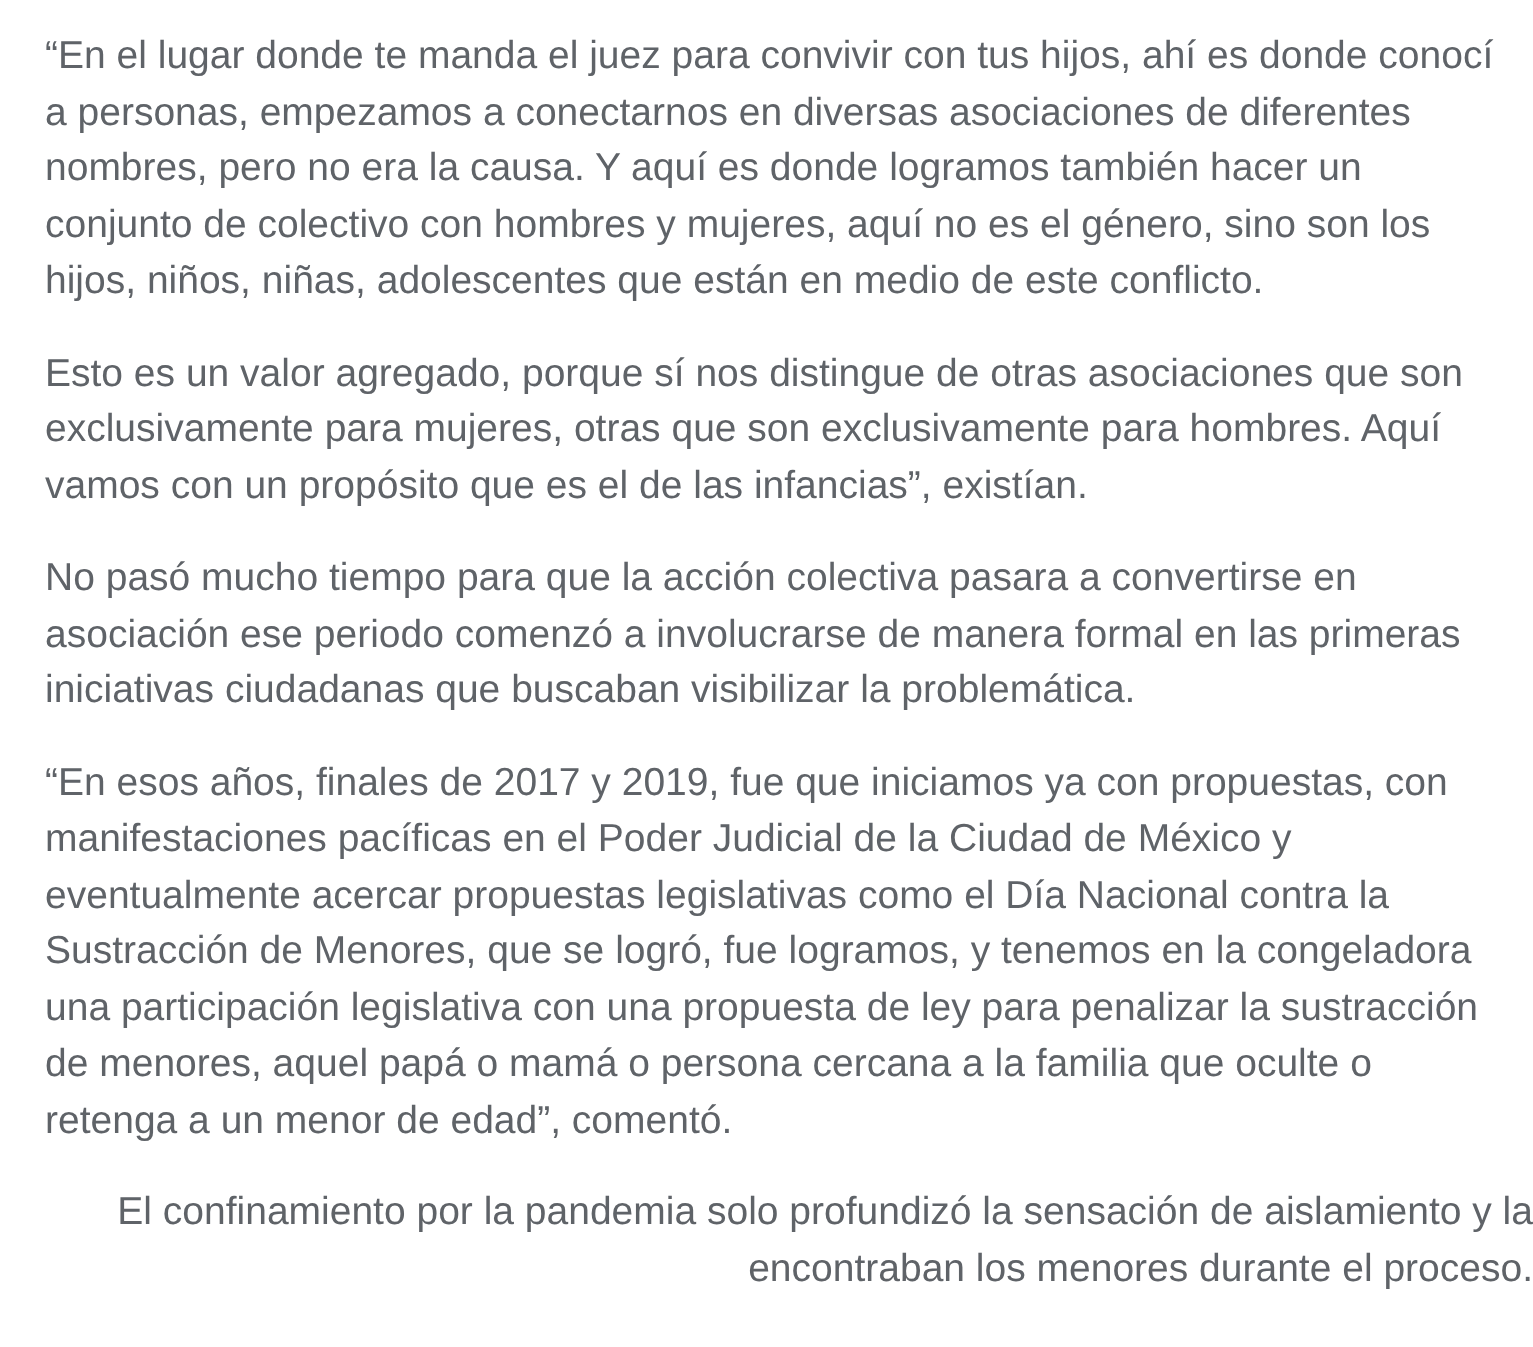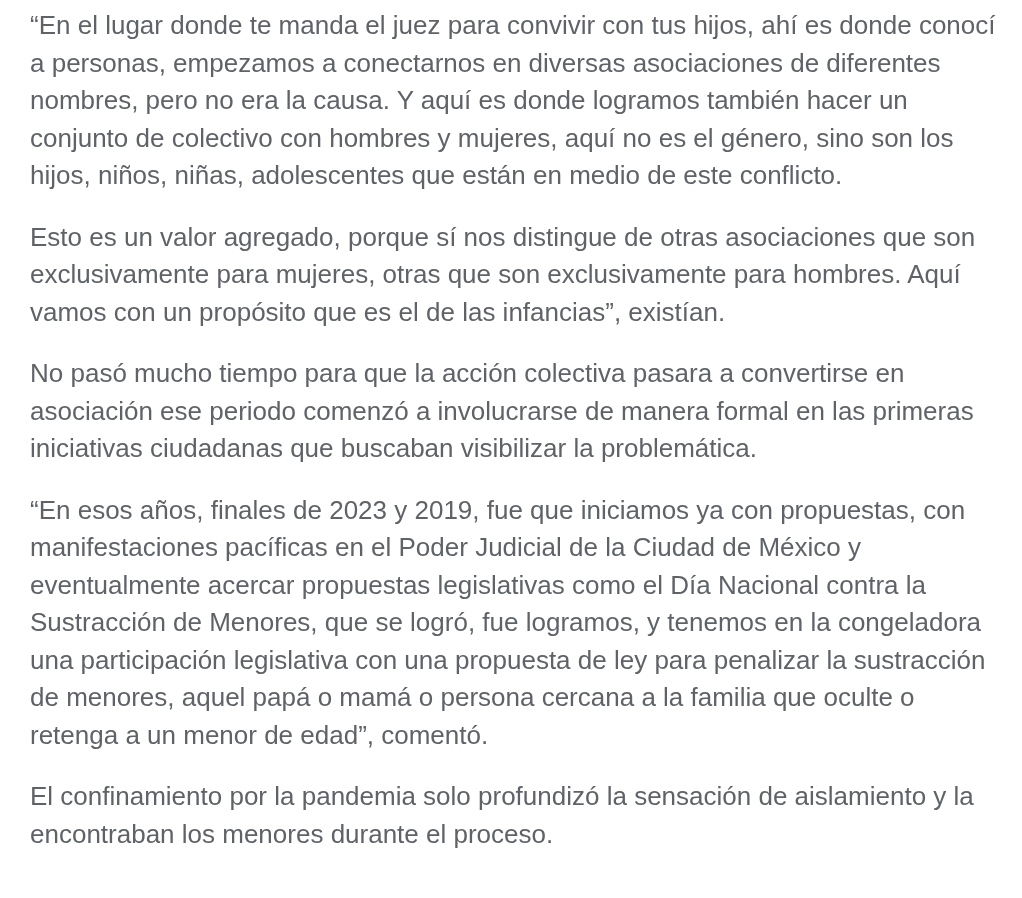--- a/index.html
+++ b/index.html
@@ -7,31 +7,32 @@
     padding: 0;
     background: #ffffff;
   }
   body {
     width: 1022px;
     height: 898px;
     overflow: hidden;
     font-family: "Liberation Sans", "DejaVu Sans", sans-serif;
   }
   .article-body {
-    padding: 7px 0 0 30px;
+    padding: 18px 0 0 30px;
     color: #5f6368;
     font-size: 26px;
     line-height: 37.5px;
     letter-spacing: 0px;
   }
   .paragraph {
     margin: 0 0 24px 0;
   }
   .paragraph:last-child {
     margin-bottom: 0;
+    text-align: right;
   }
   .text-line {
     display: block;
     white-space: nowrap;
   }
 </style>
 </head>
 <body>
 
 <div class="article-body">
@@ -50,21 +51,21 @@
     <span class="text-line">vamos con un propósito que es el de las infancias”, existían.</span>
   </p>
 
   <p class="paragraph">
     <span class="text-line">No pasó mucho tiempo para que la acción colectiva pasara a convertirse en</span>
     <span class="text-line">asociación ese periodo comenzó a involucrarse de manera formal en las primeras</span>
     <span class="text-line">iniciativas ciudadanas que buscaban visibilizar la problemática.</span>
   </p>
 
   <p class="paragraph">
-    <span class="text-line">“En esos años, finales de 2023 y 2019, fue que iniciamos ya con propuestas, con</span>
+    <span class="text-line">“En esos años, finales de 2017 y 2019, fue que iniciamos ya con propuestas, con</span>
     <span class="text-line">manifestaciones pacíficas en el Poder Judicial de la Ciudad de México y</span>
     <span class="text-line">eventualmente acercar propuestas legislativas como el Día Nacional contra la</span>
     <span class="text-line">Sustracción de Menores, que se logró, fue logramos, y tenemos en la congeladora</span>
     <span class="text-line">una participación legislativa con una propuesta de ley para penalizar la sustracción</span>
     <span class="text-line">de menores, aquel papá o mamá o persona cercana a la familia que oculte o</span>
     <span class="text-line">retenga a un menor de edad”, comentó.</span>
   </p>
 
   <p class="paragraph">
     <span class="text-line">El confinamiento por la pandemia solo profundizó la sensación de aislamiento y la</span>

